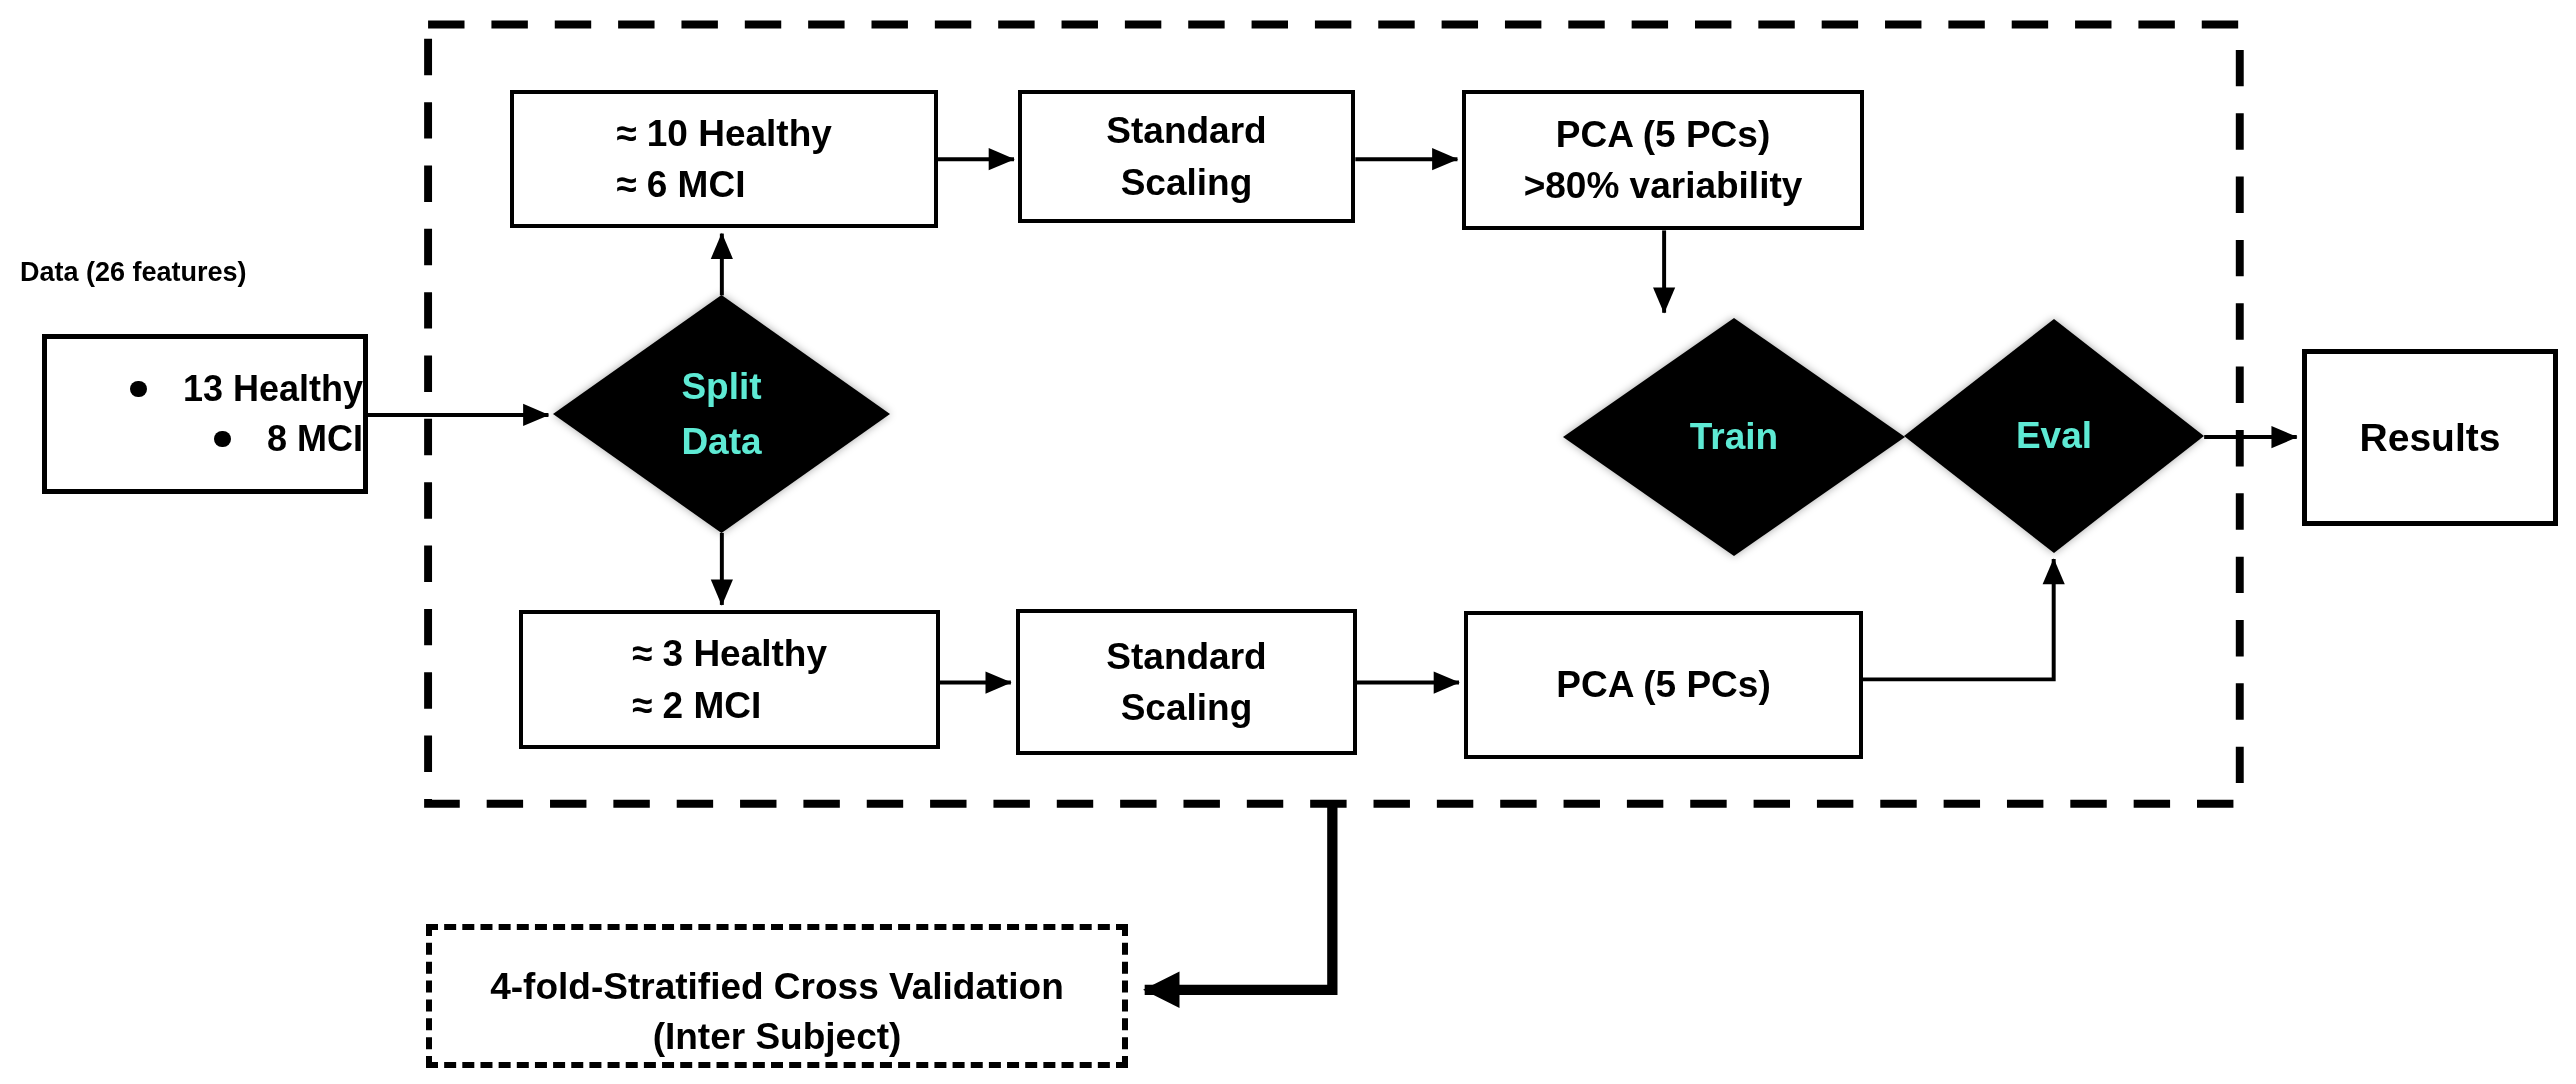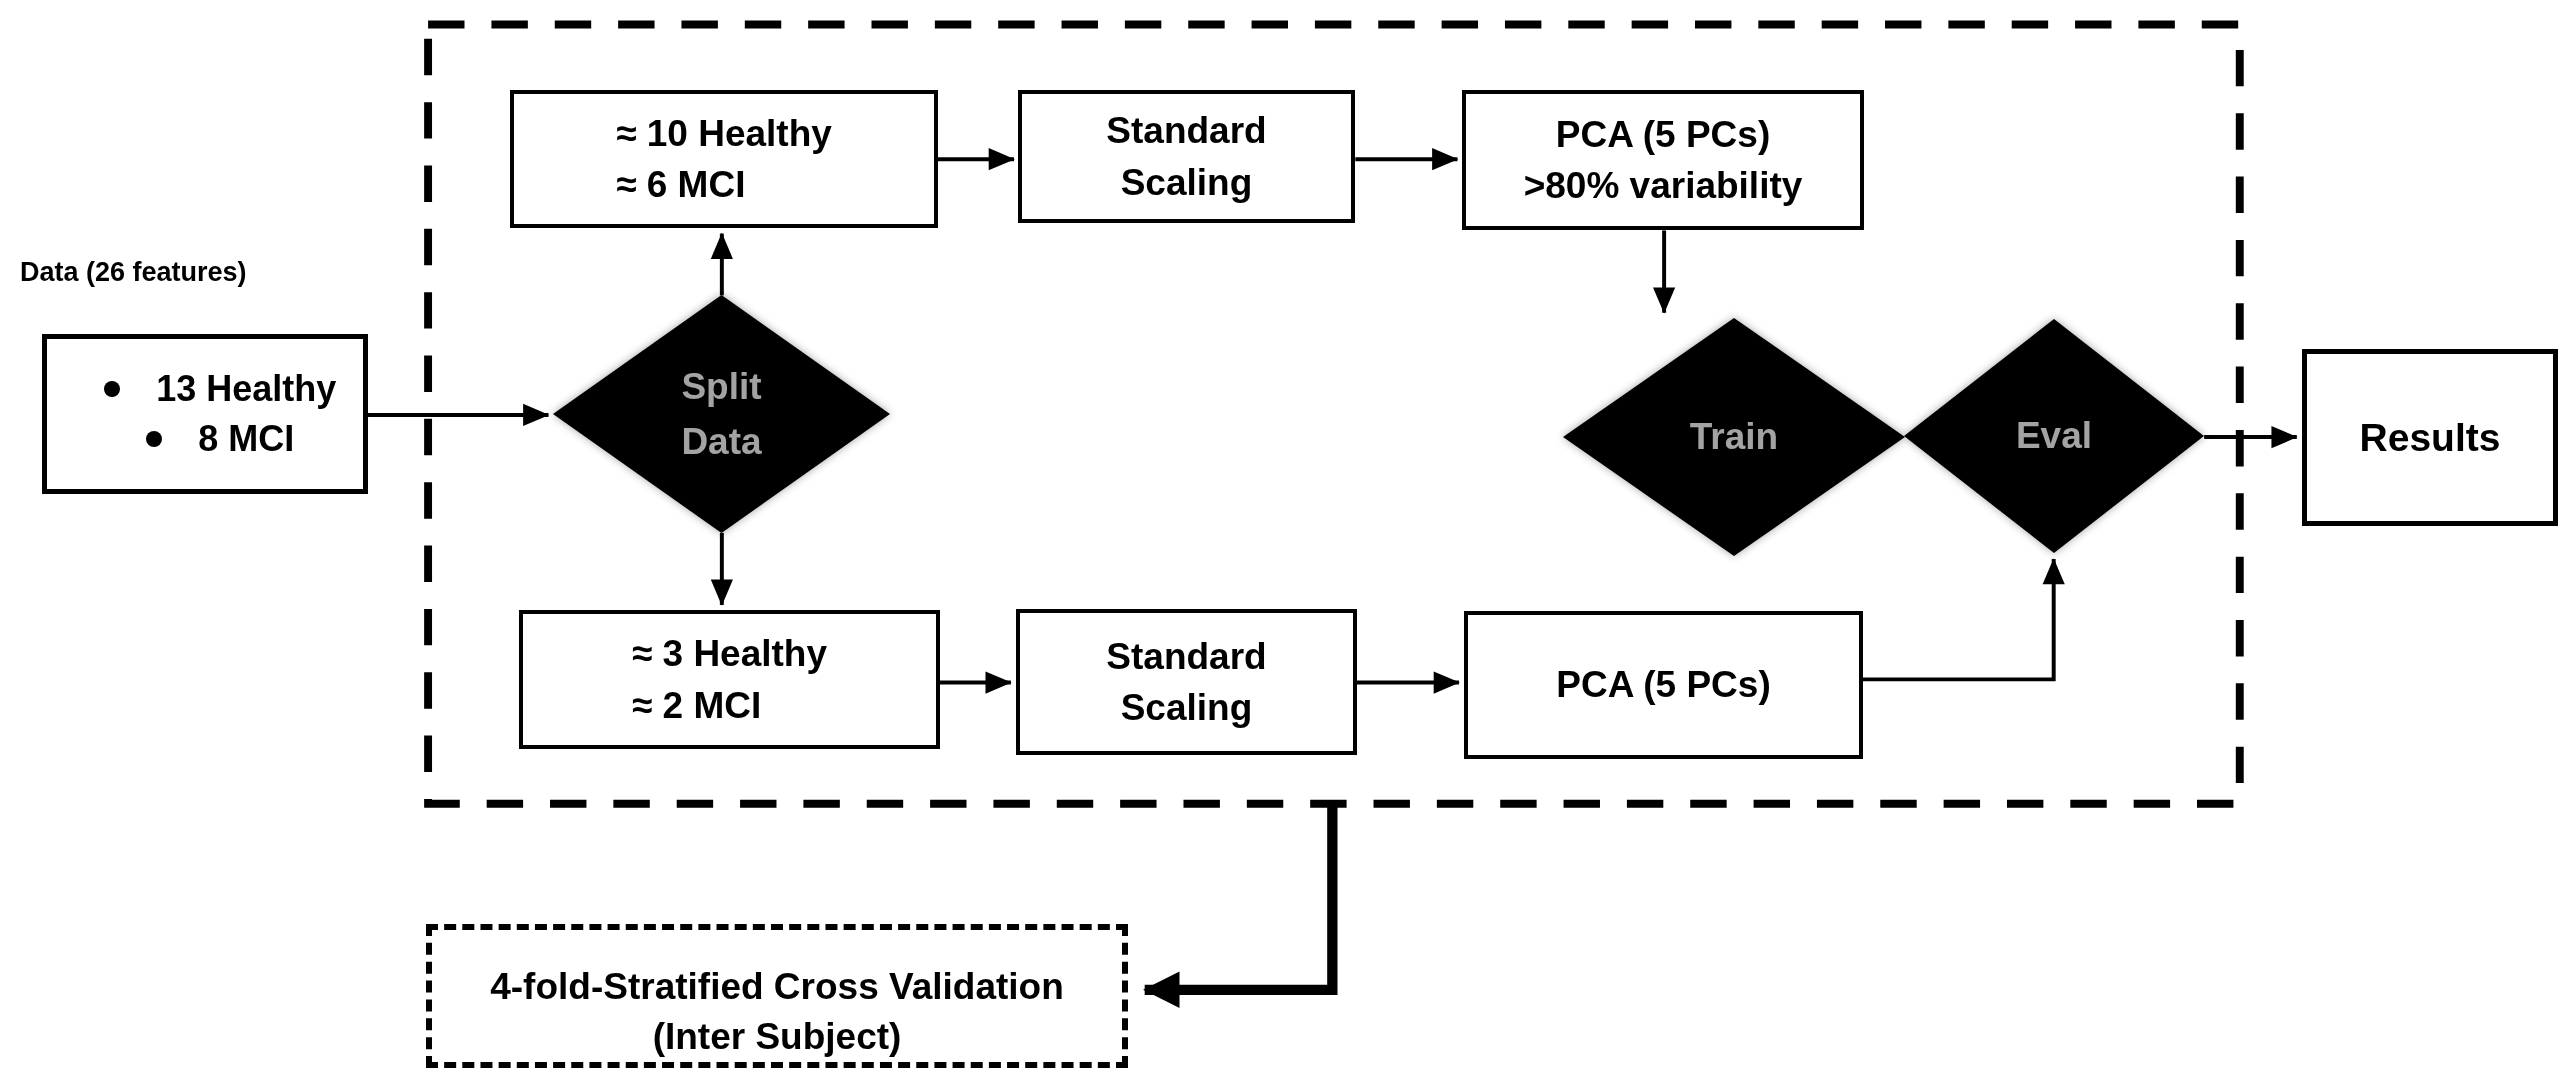--- a/index.html
+++ b/index.html
@@ -41,21 +41,21 @@
     position: absolute;
     left: 20px; top: 257px;
     font-weight: 700;
     font-size: 27px;
     white-space: nowrap;
     z-index: 2;
   }
   #data-box {
     left: 42px; top: 334px; width: 326px; height: 160px;
     border-width: 5.5px;
-    align-items: center;
+    align-items: flex-end;
     padding-left: 30px;
     font-size: 36px;
     line-height: 1.4;
   }
   .bullet-row { display: flex; align-items: center; }
   .bullet-dot {
     width: 16.6px; height: 16.6px;
     background: #000000;
     border-radius: 50%;
     margin-right: 36px;
@@ -71,21 +71,21 @@
   #results-box     { left: 2302px; top: 349px; width: 256px; height: 177px; border-width: 5.5px; font-size: 39px; }
 
   .diamond-wrap {
     position: absolute;
     z-index: 2;
     filter: drop-shadow(0 0 4px rgba(0,0,0,0.35));
   }
   .diamond {
     width: 100%; height: 100%;
     background: #000000;
-    color: #a3a3a3;
+    color: #5eead4;
     clip-path: polygon(50% 0%, 100% 50%, 50% 100%, 0% 50%);
     display: flex;
     flex-direction: column;
     align-items: center;
     justify-content: center;
     font-weight: 700;
     font-size: 37px;
     line-height: 1.5;
     text-align: center;
   }

